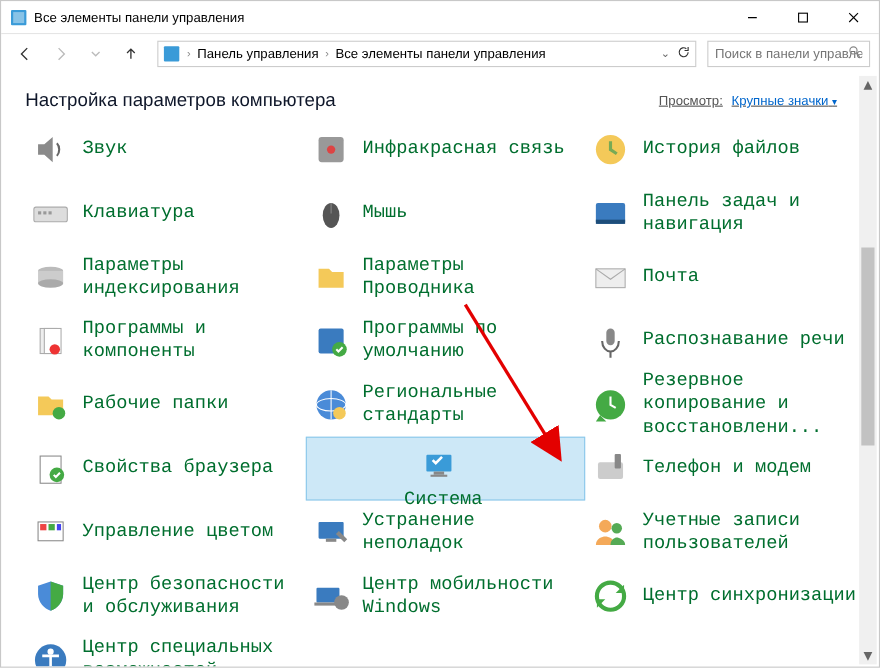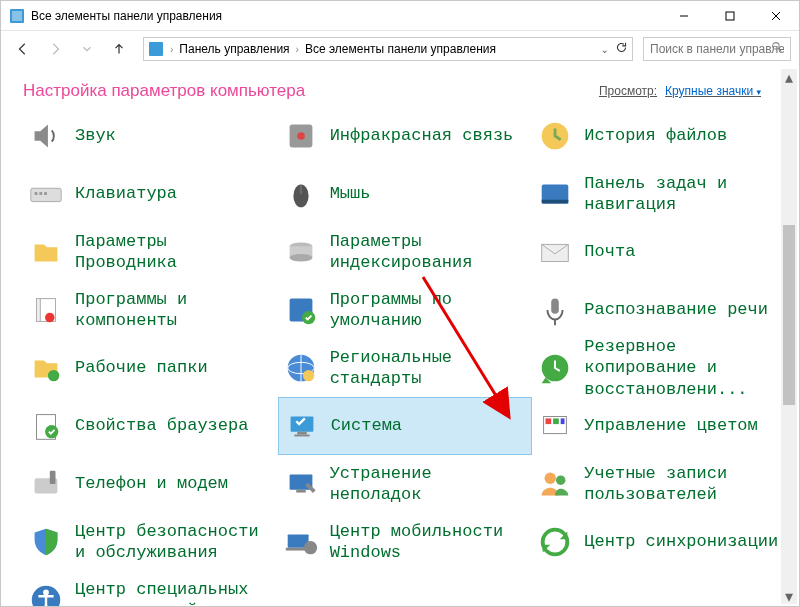--- a/index.html
+++ b/index.html
@@ -25,29 +25,29 @@
     .addr-icon { width:16px; height:16px; display:inline-flex; align-items:center; justify-content:center;}
     .addr-right { display:flex; align-items:center; gap:6px; margin-left:auto; }
 
     .searchbox { width: 148px; height: 24px; border: 1px solid #ccc; display: flex; align-items: center; padding: 0 6px; font-size: 12px; color: #888; position:relative;}
     .searchbox input { border:none; outline:none; width:100%; font-size:12px; color:#555; background:transparent;}
     .searchbox .mag { position:absolute; right:6px; color:#888; }
 
     
     .content { padding: 14px 12px 0 22px; height: calc(100% - 66px); overflow: hidden; position: relative; }
     .header-row { display: flex; align-items: center; margin-bottom: 6px; }
-    .page-title { font-size: 17px; color: #ec4899; }
+    .page-title { font-size: 17px; color: #0f172a; }
     .view-by { margin-left: auto; font-size: 12px; color: #555; display:flex; align-items:center; gap:8px; margin-right:26px;text-decoration:underline;}
     .view-by .link { color: #0066cc; }
     .view-by .drop { color:#0066cc; font-size:9px;}
 
     
     .grid { display: grid; grid-template-columns: repeat(3, 1fr); column-gap: 0px; row-gap: 0px; margin-top: 2px; }
     .item { display: flex; align-items: center; height: 58px; padding: 4px 6px 4px 2px; cursor: default; }
-    .item.selected { background: #cde8f7; border: 1px solid #8cc8ea; }
+    .item.selected { background: #cde8f7; border: 1px solid #8cc8ea; flex-direction: column; }
     .item .icon { width: 42px; height: 42px; margin-right: 8px; display:flex; align-items:center; justify-content:center; flex-shrink:0; }
     .item .label { font-size: 17px; color: #006e2e; line-height: 1.25; font-family: Liberation Mono, monospace; }
 
     
     .scrollbar { position: absolute; right: 2px; top: 68px; bottom: 2px; width: 16px; background: #f0f0f0; display:flex; flex-direction:column; }
     .sb-btn { height: 16px; display:flex; align-items:center; justify-content:center; color:#666;}
     .sb-track { flex:1; position:relative;}
     .sb-thumb { position:absolute; left:2px; right:2px; top: 140px; height: 180px; background: #c2c2c2; }
 
     
@@ -205,34 +205,34 @@
           <svg viewBox="0 0 40 40">
             <rect x="6" y="10" width="28" height="20" fill="#3a7bbf" rx="2"></rect>
             <rect x="6" y="26" width="28" height="4" fill="#1d4d7a"></rect>
           </svg>
         </div>
         <div class="label">Панель задач и навигация</div>
       </div>
       <div class="item">
         <div class="icon">
           <svg viewBox="0 0 40 40">
-            <path d="M8 12h10l3 3h11v15H8z" fill="#f4c959"></path>
-          </svg>
-        </div>
-        <div class="label">Параметры Проводника</div>
-      </div>
-      <div class="item">
-        <div class="icon">
-          <svg viewBox="0 0 40 40">
             <ellipse cx="20" cy="14" rx="12" ry="4" fill="#bbb"></ellipse>
             <rect x="8" y="14" width="24" height="12" fill="#ccc"></rect>
             <ellipse cx="20" cy="26" rx="12" ry="4" fill="#aaa"></ellipse>
           </svg>
         </div>
         <div class="label">Параметры индексирования</div>
+      </div>
+      <div class="item">
+        <div class="icon">
+          <svg viewBox="0 0 40 40">
+            <path d="M8 12h10l3 3h11v15H8z" fill="#f4c959"></path>
+          </svg>
+        </div>
+        <div class="label">Параметры Проводника</div>
       </div>
       <div class="item">
         <div class="icon">
           <svg viewBox="0 0 40 40">
             <rect x="6" y="12" width="28" height="18" fill="#eee" stroke="#aaa"></rect>
             <path d="M6 12l14 10 14-10" fill="none" stroke="#aaa"></path>
           </svg>
         </div>
         <div class="label">Почта</div>
       </div>
@@ -313,36 +313,36 @@
             <rect x="15" y="26" width="10" height="3" fill="#888"></rect>
             <rect x="12" y="29" width="16" height="2" fill="#888"></rect>
             <path d="M14 15l3 3 6-6" stroke="#fff" stroke-width="2.5" fill="none"></path>
           </svg>
         </div>
         <div class="label">Система</div>
       </div>
       <div class="item">
         <div class="icon">
           <svg viewBox="0 0 40 40">
+            <rect x="8" y="14" width="24" height="16" fill="#ccc" rx="2"></rect>
+            <rect x="24" y="6" width="6" height="14" fill="#888" rx="1"></rect>
+          </svg>
+        </div>
+        <div class="label">Телефон и модем</div>
+      </div>
+      <div class="item">
+        <div class="icon">
+          <svg viewBox="0 0 40 40">
             <rect x="8" y="10" width="24" height="18" fill="#fff" stroke="#888"></rect>
             <rect x="10" y="12" width="6" height="6" fill="#e44"></rect>
             <rect x="18" y="12" width="6" height="6" fill="#4a4"></rect>
             <rect x="26" y="12" width="4" height="6" fill="#44e"></rect>
           </svg>
         </div>
         <div class="label">Управление цветом</div>
-      </div>
-      <div class="item">
-        <div class="icon">
-          <svg viewBox="0 0 40 40">
-            <rect x="8" y="14" width="24" height="16" fill="#ccc" rx="2"></rect>
-            <rect x="24" y="6" width="6" height="14" fill="#888" rx="1"></rect>
-          </svg>
-        </div>
-        <div class="label">Телефон и модем</div>
       </div>
       <div class="item">
         <div class="icon">
           <svg viewBox="0 0 40 40">
             <rect x="8" y="10" width="24" height="16" fill="#3a7bbf" rx="1"></rect>
             <rect x="15" y="26" width="10" height="3" fill="#888"></rect>
             <path d="M26 20l8 8" stroke="#888" stroke-width="4"></path>
           </svg>
         </div>
         <div class="label">Устранение неполадок</div>

